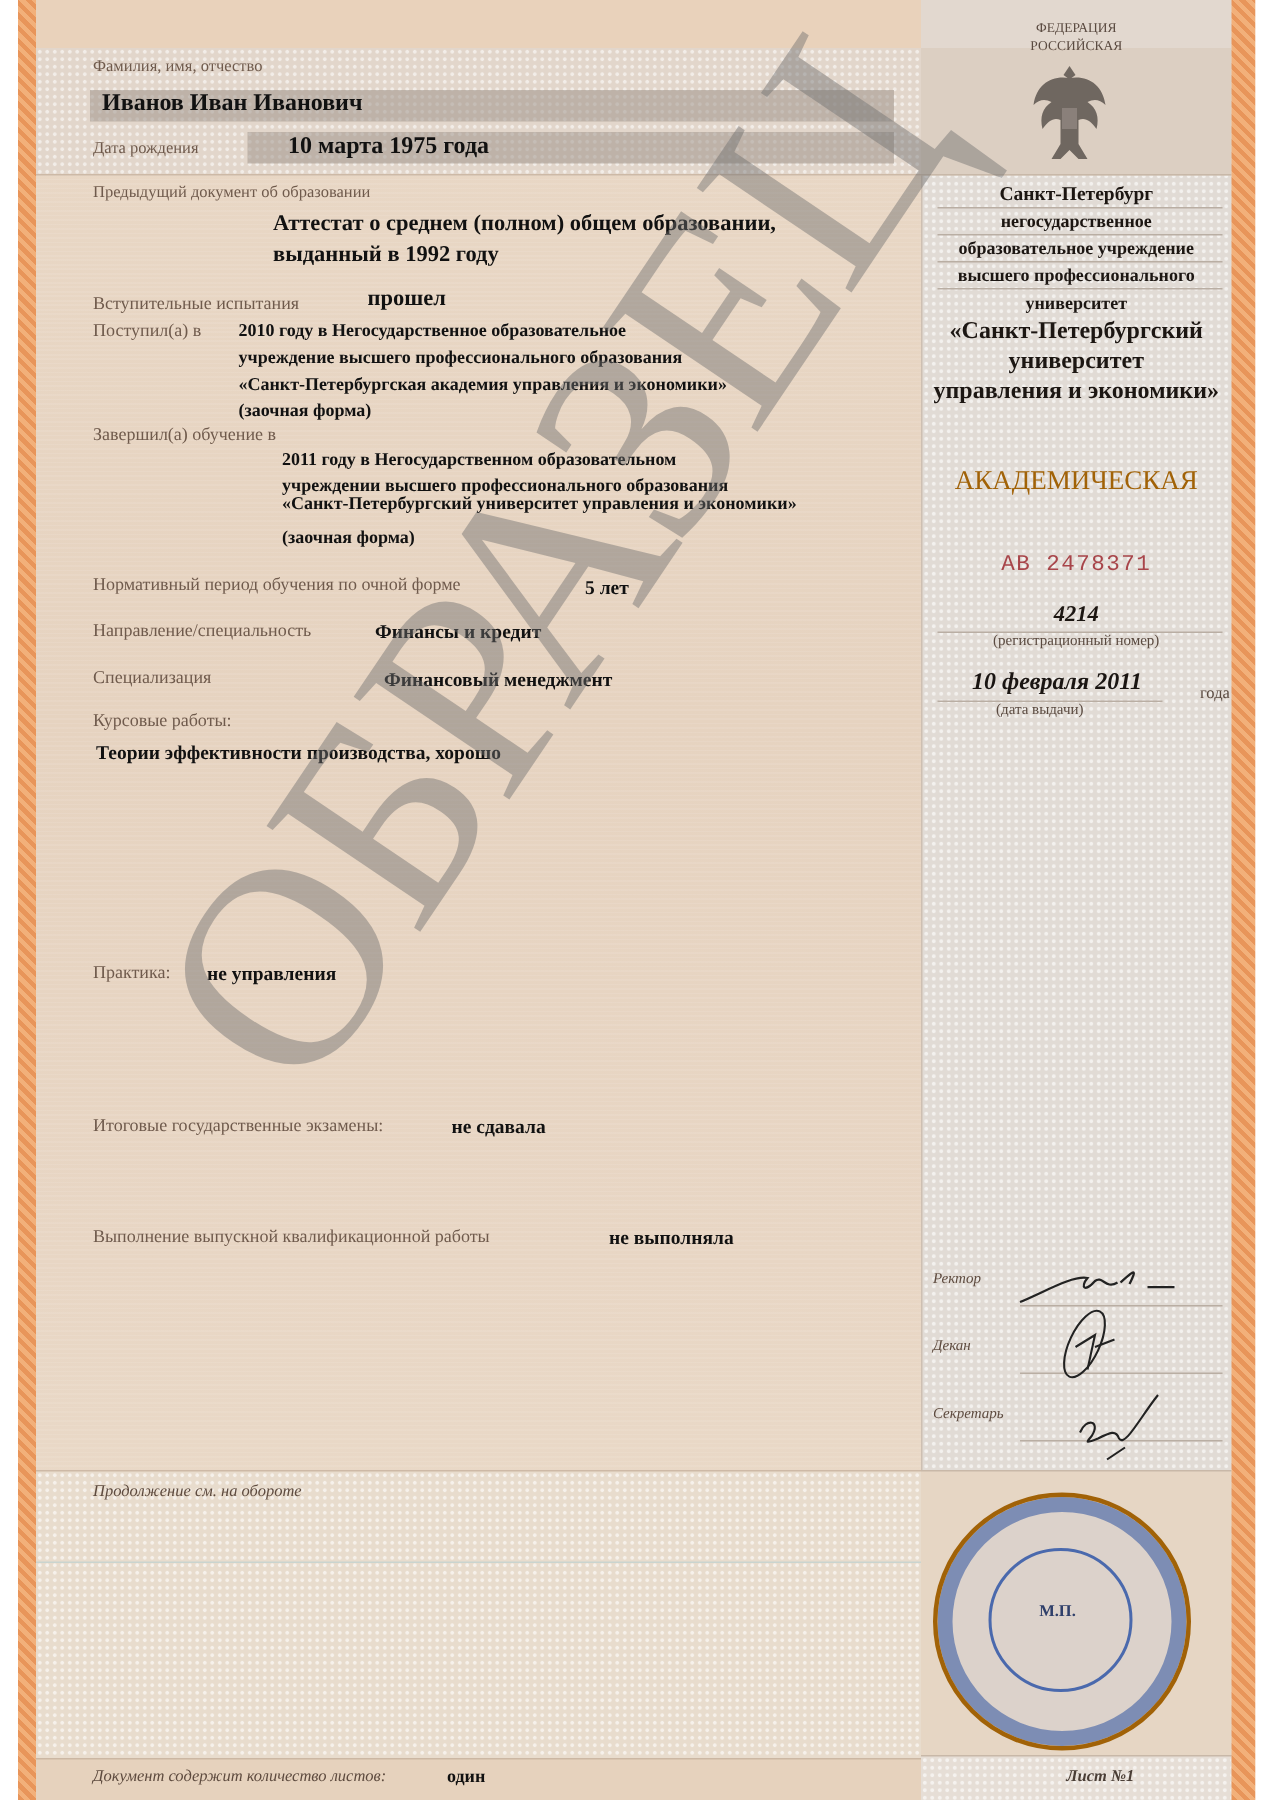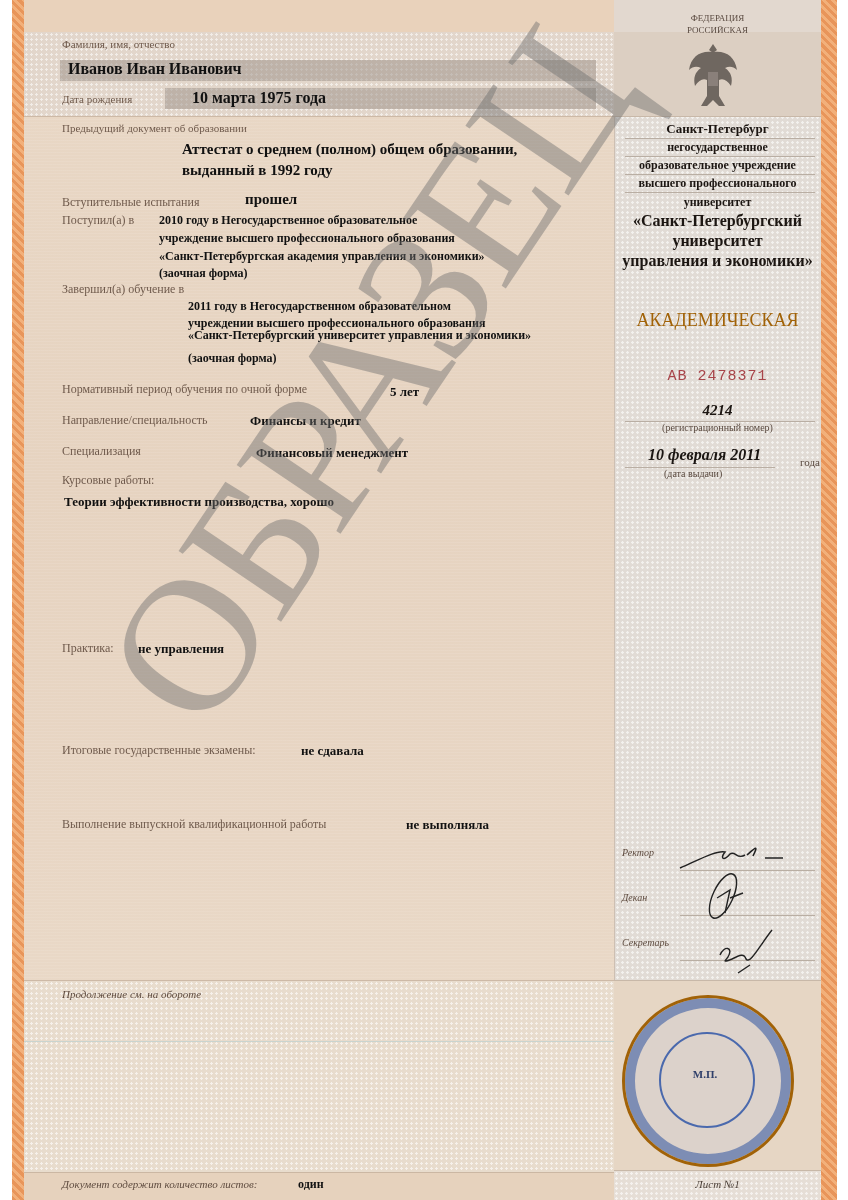--- a/index.html
+++ b/index.html
@@ -197,14 +197,14 @@
   <div class="side-line" style="left:680px;width:135px;top:960px;"></div>
   <svg class="abs" style="left:710px;top:925px;" width="80" height="50">
     <path d="M10 30 C14 20 24 22 18 32 C15 36 12 38 22 34 C30 30 34 28 36 34 C40 40 50 20 62 5 M40 40 L28 48" stroke="#222" stroke-width="1.4" fill="none"></path>
   </svg>
 
   <div class="seal">
     <div class="seal-inner"></div>
     <div class="seal-text">М.П.</div>
   </div>
 
-  <div class="side-text" style="top:1178px;font-size:11px;font-style:italic;font-weight:normal;color:#4a3e36;">Лист №1</div>
+  <div class="side-text" style="top:1178px;font-size:11px;font-style:italic;font-weight:bold;color:#4a3e36;padding-left:16px;">Лист №1</div>
 </div>
 
 </body></html>

